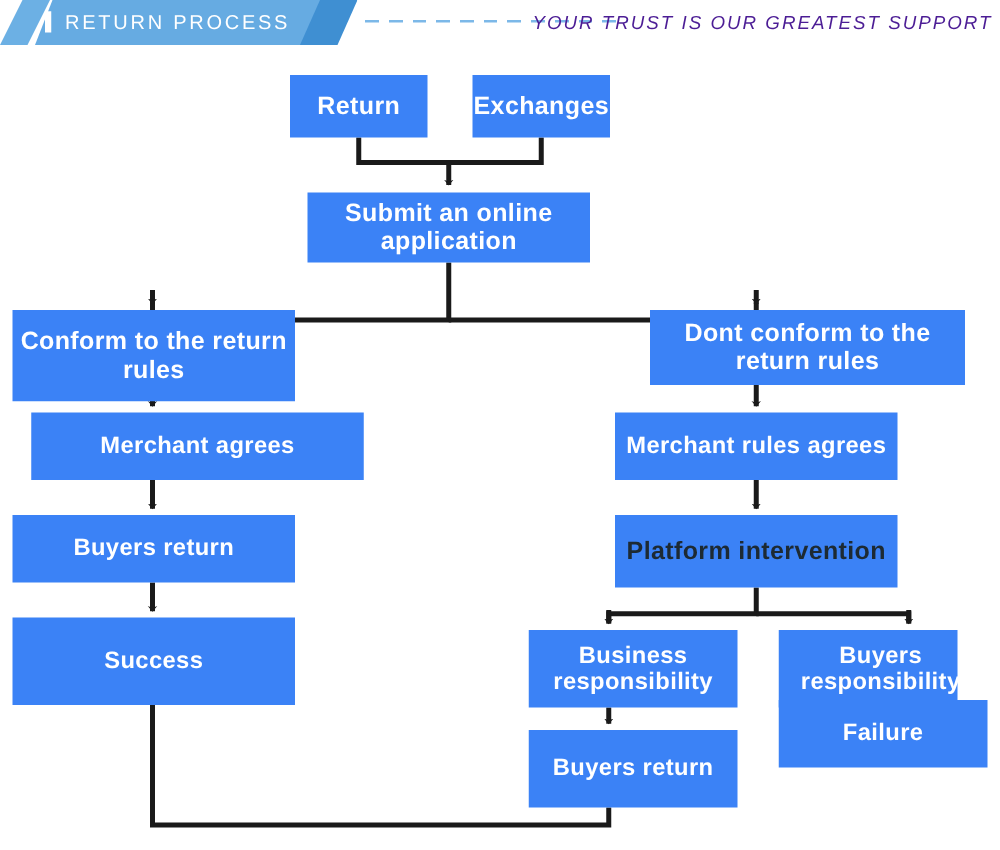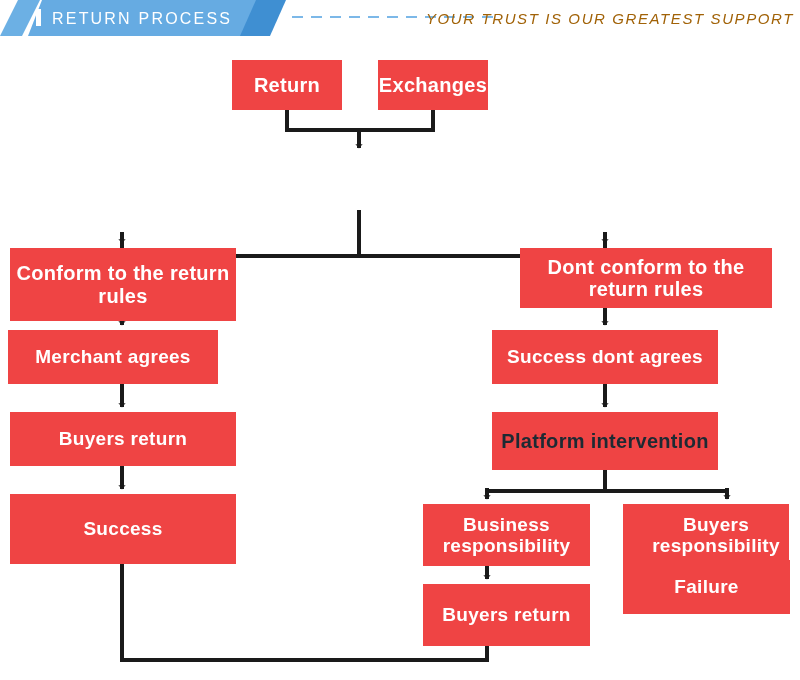--- a/index.html
+++ b/index.html
@@ -40,31 +40,31 @@
     position:absolute;left:52px;top:6px;height:26px;line-height:26px;
     color:#ffffff;font-size:16px;letter-spacing:2.2px;font-weight:400;
     white-space:nowrap;
   }
   .hdr-dashes{
     position:absolute;left:292px;top:16px;width:210px;height:2px;
     background:repeating-linear-gradient(to right,#7cb8e8 0,#7cb8e8 11px,transparent 11px,transparent 19px);
   }
   .hdr-tag{
     position:absolute;right:6px;top:6px;height:26px;line-height:26px;
-    color:#a16207;font-size:15px;font-style:italic;letter-spacing:1.6px;
+    color:#4c1d95;font-size:15px;font-style:italic;letter-spacing:1.6px;
     white-space:nowrap;
   }
 
   
   #flow{position:absolute;left:0;top:36px;width:800px;height:644px;}
   #wires{position:absolute;left:0;top:0;width:800px;height:644px;}
 
   .node{
     position:absolute;
-    background:#ef4444;
+    background:#3b82f6;
     color:#ffffff;
     display:flex;align-items:center;justify-content:center;
     text-align:center;
     font-weight:bold;
     line-height:1.12;
     box-sizing:border-box;
     padding:2px 4px;
     letter-spacing:.3px;
   }
   .node.dark{color:#1d2a33;}
@@ -121,36 +121,37 @@
       <path d="M727,530 L727,543" marker-end="url(#ah)"></path>
 
       <path d="M487,610 L487,624 L122,624 L122,518" marker-end="url(#ahU)"></path>
     </g>
   </svg>
 
   <div class="node n-lg" style="left:232px;top:24px;width:110px;height:50px;">Return</div>
 
   <div class="node n-lg" style="left:378px;top:24px;width:110px;height:50px;text-align:right;">Exchanges</div>
 
+  <div class="node n-lg" style="left:246px;top:118px;width:226px;height:56px;">Submit an online application</div>
 
   <div class="node n-lg" style="left:10px;top:212px;width:226px;height:73px;">Conform to the return rules</div>
 
-  <div class="node n-md" style="left:8px;top:294px;width:210px;height:54px;">Merchant agrees</div>
+  <div class="node n-md" style="left:25px;top:294px;width:266px;height:54px;">Merchant agrees</div>
 
   <div class="node n-md" style="left:10px;top:376px;width:226px;height:54px;">Buyers return</div>
 
   <div class="node n-md" style="left:10px;top:458px;width:226px;height:70px;">Success</div>
 
   <div class="node n-lg" style="left:520px;top:212px;width:252px;height:60px;">Dont conform to the return rules</div>
 
-  <div class="node n-md" style="left:492px;top:294px;width:226px;height:54px;">Success dont agrees</div>
+  <div class="node n-md" style="left:492px;top:294px;width:226px;height:54px;">Merchant rules agrees</div>
 
   <div class="node n-md" style="left:423px;top:468px;width:167px;height:62px;">Business responsibility</div>
 
   <div class="node n-lg dark" style="left:492px;top:376px;width:226px;height:58px;">Platform intervention</div>
 
-  <div class="node n-md" style="left:623px;top:468px;width:166px;height:62px;padding-left:24px;">Buyers responsibility</div>
+  <div class="node n-md" style="left:623px;top:468px;width:143px;height:62px;padding-left:24px;">Buyers responsibility</div>
 
   <div class="node n-md" style="left:423px;top:548px;width:167px;height:62px;">Buyers return</div>
 
   <div class="node n-md" style="left:623px;top:524px;width:167px;height:54px;">Failure</div>
 
 </div>
 
 </body></html>

